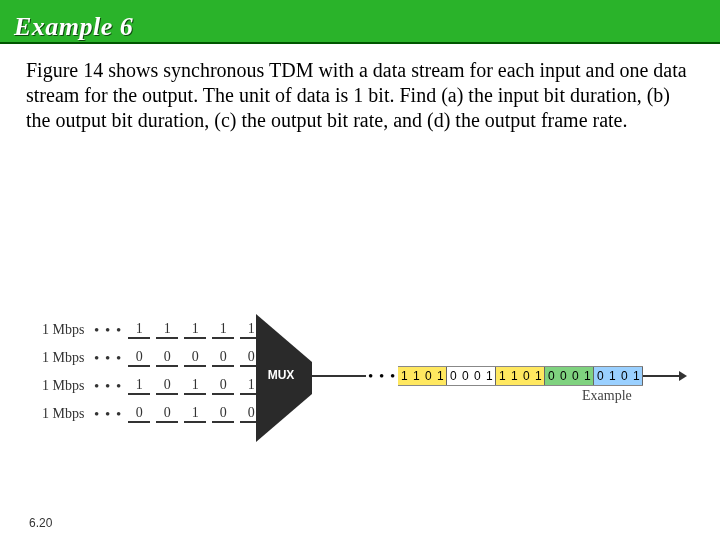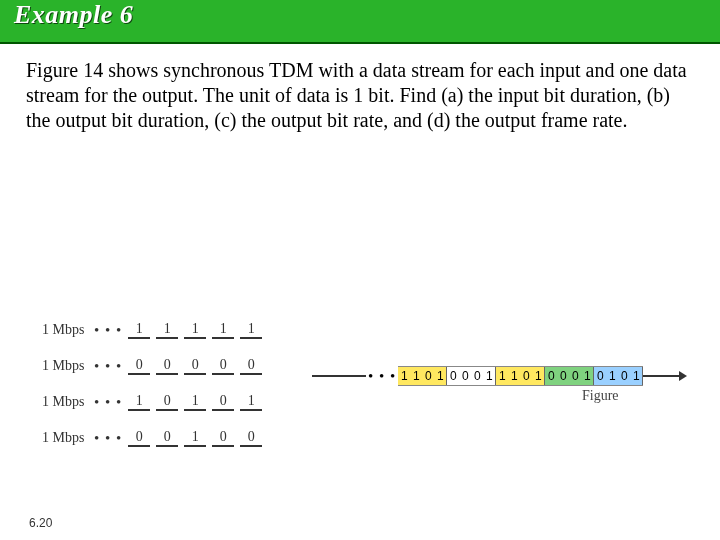--- a/index.html
+++ b/index.html
@@ -8,21 +8,21 @@
     background:#fff;
     font-family:"Times New Roman", Times, serif;
     color:#000;
     position:relative;
     overflow:hidden;
   }
   .title-bar {
     background:#2ab32a;
     height:42px;
     display:flex;
-    align-items:flex-start;
+    align-items:flex-end;
     padding-left:14px;
   }
   .title-text {
     color:#fff;
     font-style:italic;
     font-weight:bold;
     font-size:26px;
     letter-spacing:.5px;
     text-shadow:1px 1px 0 #0009;
   }
@@ -37,21 +37,21 @@
   }
   .figure {
     position:absolute;
     left:42px; top:296px;
     width:640px; height:180px;
   }
   .inputs {
     position:absolute;
     left:0; top:22px;
     display:flex; flex-direction:column;
-    gap:12px;
+    gap:4px;
   }
   .input-row {
     display:flex; align-items:center;
     height:24px;
     font-family:"Times New Roman",serif;
     font-size:14px;
     color:#333;
   }
   .rate { width:52px; }
   .dots { letter-spacing:1px; font-size:15px; line-height:0; }
@@ -174,20 +174,26 @@
         <span class="bits">
           <span class="bit">0</span>
           <span class="bit">0</span>
           <span class="bit">1</span>
           <span class="bit">0</span>
           <span class="bit">0</span>
         </span>
       </div>
     </div>
 
+  <div class="mux">
+    <svg viewBox="0 0 56 128">
+      <polygon points="0,0 56,48 56,80 0,128" fill="#2a2a2a"></polygon>
+    </svg>
+    <div class="mux-label">MUX</div>
+  </div>
 
   <div class="out">
     <div class="out-line"></div>
     <span class="out-dots">• • •</span>
     <div class="frames" id="frames">
         <div class="frame">
           <div class="cell c0">1</div>
           <div class="cell c0">1</div>
           <div class="cell c0">0</div>
           <div class="cell c0 sep">1</div>
@@ -212,17 +218,17 @@
         </div>
         <div class="frame">
           <div class="cell c4">0</div>
           <div class="cell c4">1</div>
           <div class="cell c4">0</div>
           <div class="cell c4 sep">1</div>
         </div>
       </div>
     <div class="out-arrow"></div>
   </div>
-  <div class="frames-label">Figure</div>
+  <div class="frames-label">Example</div>
 
 </div>
 
 <div class="page-num">6.20</div>
 
 </body></html>

